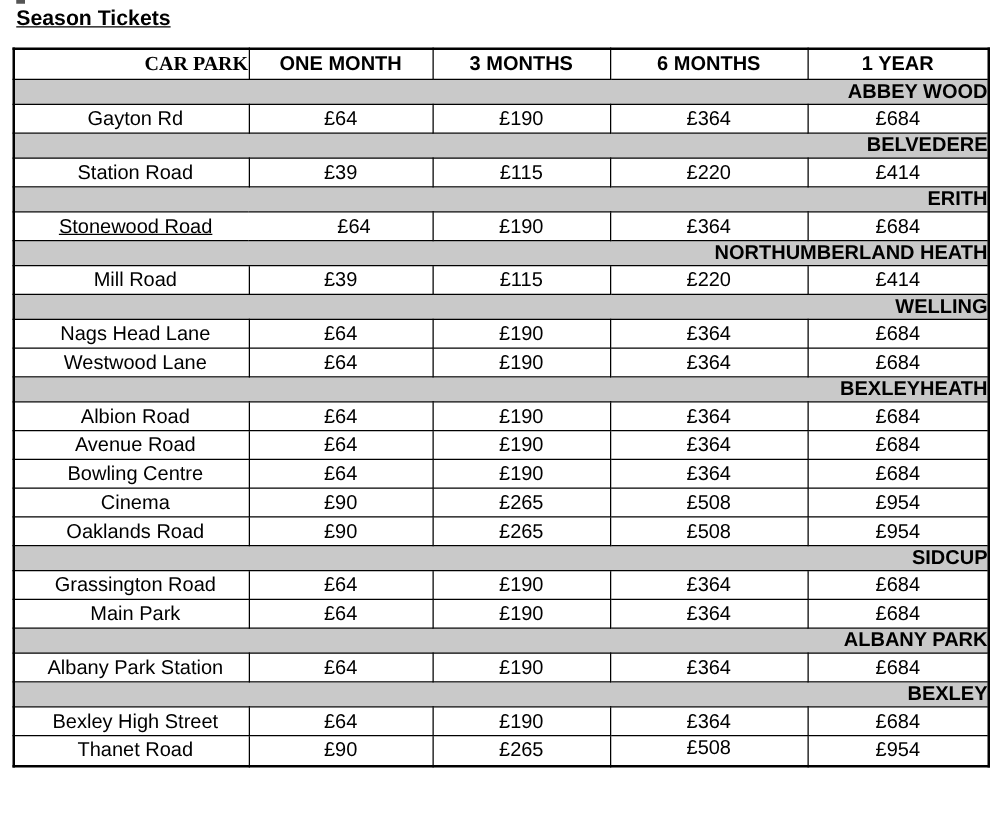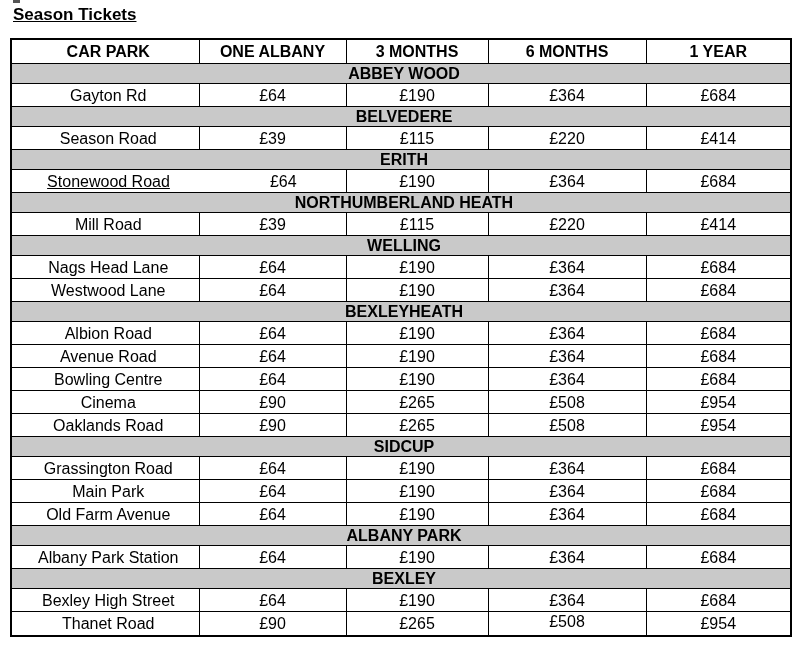--- a/index.html
+++ b/index.html
@@ -53,27 +53,28 @@
     padding: 0;
     overflow: hidden;
     white-space: nowrap;
   }
   .season-table thead th {
     font-weight: bold;
     height: 23px;
     text-align: center;
   }
   .season-table thead th.col-carpark {
-    text-align: center;
+    text-align: right;
     padding-left: 6px;
+    font-family: Liberation Serif, serif;
   }
   .season-table tr.section-row td {
     background: #c9c9c9;
     font-weight: bold;
-    text-align: center;
+    text-align: right;
     padding-left: 6px;
     height: 18px;
   }
   .season-table tr.data-row td {
     height: 22px;
   }
   .season-table td.name-cell {
     text-align: center;
     padding-left: 6px;
   }
@@ -98,42 +99,42 @@
     <colgroup>
       <col style="width:188px">
       <col style="width:147px">
       <col style="width:142px">
       <col style="width:158px">
       <col style="width:145px">
     </colgroup>
     <thead>
       <tr>
         <th class="col-carpark">CAR PARK</th>
-        <th class="col-month">ONE ALBANY</th>
+        <th class="col-month">ONE MONTH</th>
         <th class="col-3months">3 MONTHS</th>
         <th class="col-6months">6 MONTHS</th>
         <th class="col-1year">1 YEAR</th>
       </tr>
     </thead>
     <tbody>
         <tr class="section-row">
           <td colspan="5">ABBEY WOOD</td>
         </tr>
         <tr class="data-row">
           <td class="name-cell">Gayton Rd</td>
           <td class="price-cell">£64</td>
           <td class="price-cell">£190</td>
           <td class="price-cell">£364</td>
           <td class="price-cell">£684</td>
         </tr>
         <tr class="section-row">
           <td colspan="5">BELVEDERE</td>
         </tr>
         <tr class="data-row">
-          <td class="name-cell">Season Road</td>
+          <td class="name-cell">Station Road</td>
           <td class="price-cell">£39</td>
           <td class="price-cell">£115</td>
           <td class="price-cell">£220</td>
           <td class="price-cell">£414</td>
         </tr>
         <tr class="section-row">
           <td colspan="5">ERITH</td>
         </tr>
         <tr class="data-row">
           <td class="name-cell no-right-border">Stonewood Road</td>
@@ -217,27 +218,20 @@
           <td class="price-cell">£364</td>
           <td class="price-cell">£684</td>
         </tr>
         <tr class="data-row">
           <td class="name-cell">Main Park</td>
           <td class="price-cell">£64</td>
           <td class="price-cell">£190</td>
           <td class="price-cell">£364</td>
           <td class="price-cell">£684</td>
         </tr>
-        <tr class="data-row">
-          <td class="name-cell">Old Farm Avenue</td>
-          <td class="price-cell">£64</td>
-          <td class="price-cell">£190</td>
-          <td class="price-cell">£364</td>
-          <td class="price-cell">£684</td>
-        </tr>
         <tr class="section-row">
           <td colspan="5">ALBANY PARK</td>
         </tr>
         <tr class="data-row">
           <td class="name-cell">Albany Park Station</td>
           <td class="price-cell">£64</td>
           <td class="price-cell">£190</td>
           <td class="price-cell">£364</td>
           <td class="price-cell">£684</td>
         </tr>

